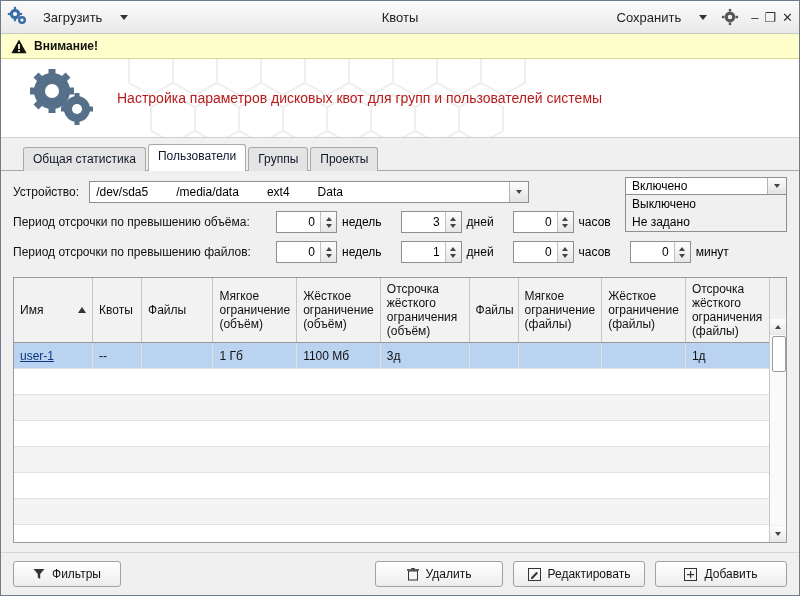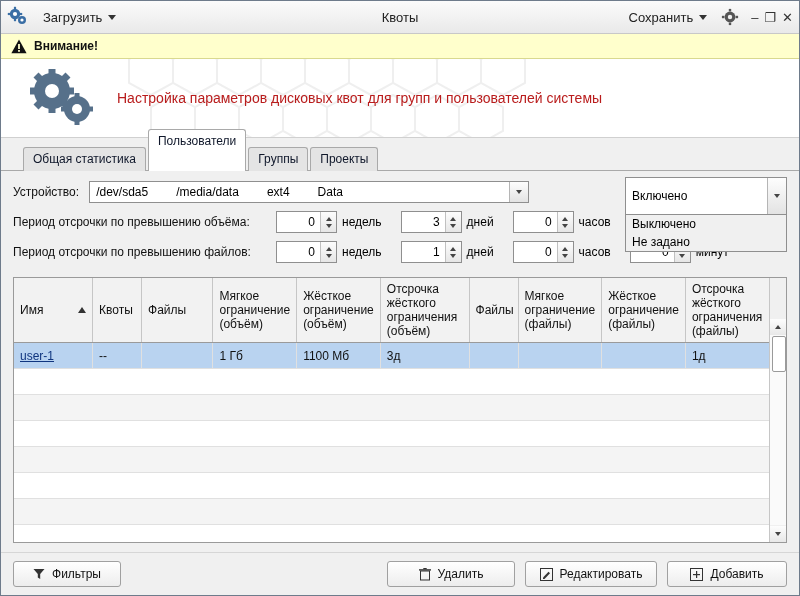--- a/index.html
+++ b/index.html
@@ -42,21 +42,21 @@
     position: absolute;
     left: 0; right: 0;
     text-align: center;
     font-size: 13px;
     color: #222;
     pointer-events: none;
   }
   .menu-btn {
     display: flex;
     align-items: center;
-    gap: 6px;
+    gap: 18px;
     font-size: 13px;
     color: #222;
     padding: 3px 6px;
     cursor: default;
   }
   .caret {
     width: 0; height: 0;
     border-left: 4px solid transparent;
     border-right: 4px solid transparent;
     border-top: 5px solid #333;
@@ -140,21 +140,21 @@
     padding: 4px 9px 5px 9px;
     font-size: 12px;
     color: #0f172a;
     position: relative;
     top: 1px;
     cursor: default;
     margin-top: 16px;
   }
   .tab.active {
     background: #ffffff;
-    padding-bottom: 23px;
+    padding-bottom: 8px;
     top: 1px;
     z-index: 2;
   }
 
   
   .form {
     background: #f0f0f0;
     padding: 8px 12px 4px 12px;
   }
   .row {
@@ -195,21 +195,21 @@
   .dev-text { display: flex; gap: 28px; }
 
   .state-wrap {
     position: absolute;
     right: 12px;
     top: 176px;
     width: 162px;
   }
   .state-combo {
     width: 162px;
-    height: 38px;
+    height: 18px;
     box-sizing: border-box;
     align-items: center;
   }
   .state-list {
     width: 162px;
     background: #f0f0f0;
     border: 1px solid #8f8f8f;
     border-top: none;
     box-sizing: border-box;
     font-size: 12px;
@@ -381,21 +381,21 @@
     border-radius: 3px;
     background: linear-gradient(#ffffff,#ededed);
     font-size: 12px;
     color: #111;
     cursor: default;
     box-sizing: border-box;
   }
   .btn.filters { width: 108px; }
   .btn.del { width: 128px; }
   .btn.edit { width: 132px; }
-  .btn.add { width: 120px; }
+  .btn.add { width: 132px; }
   .spacer { flex: 1; }
   .gap { width: 10px; }
   svg { display: block; }
 </style>
 </head>
 <body>
 
 <div id="app">
 
   <div class="titlebar">

